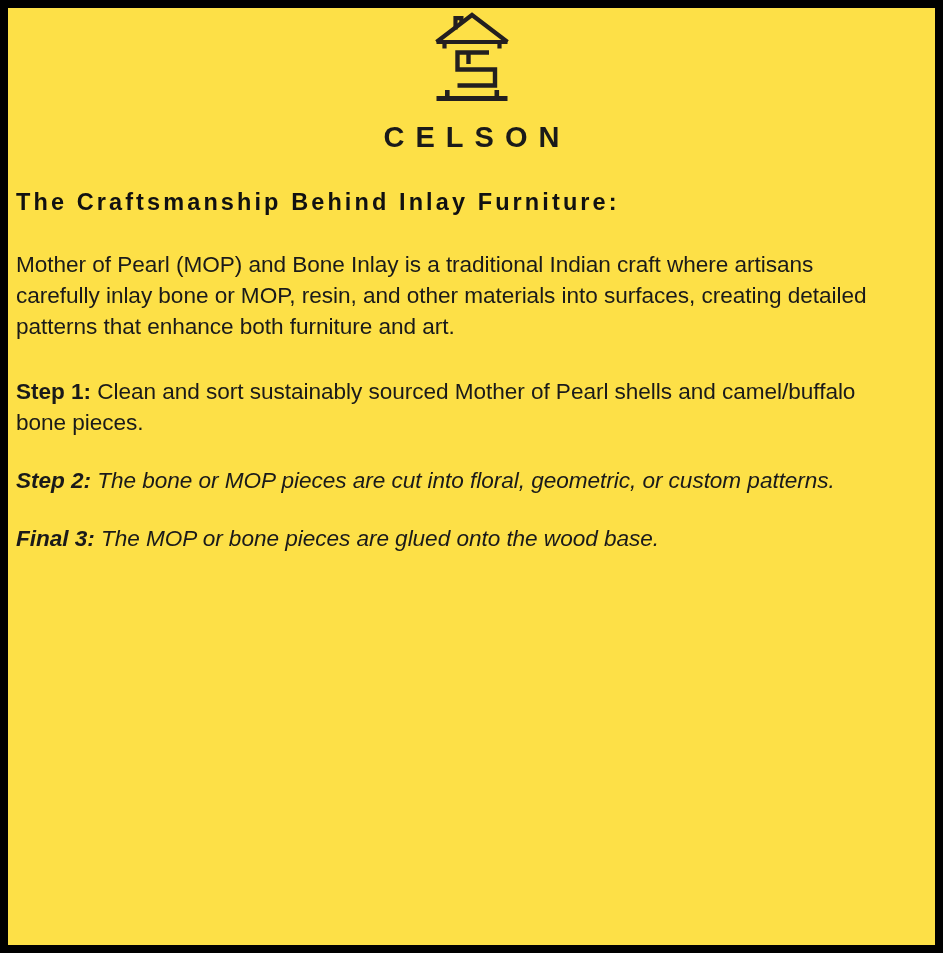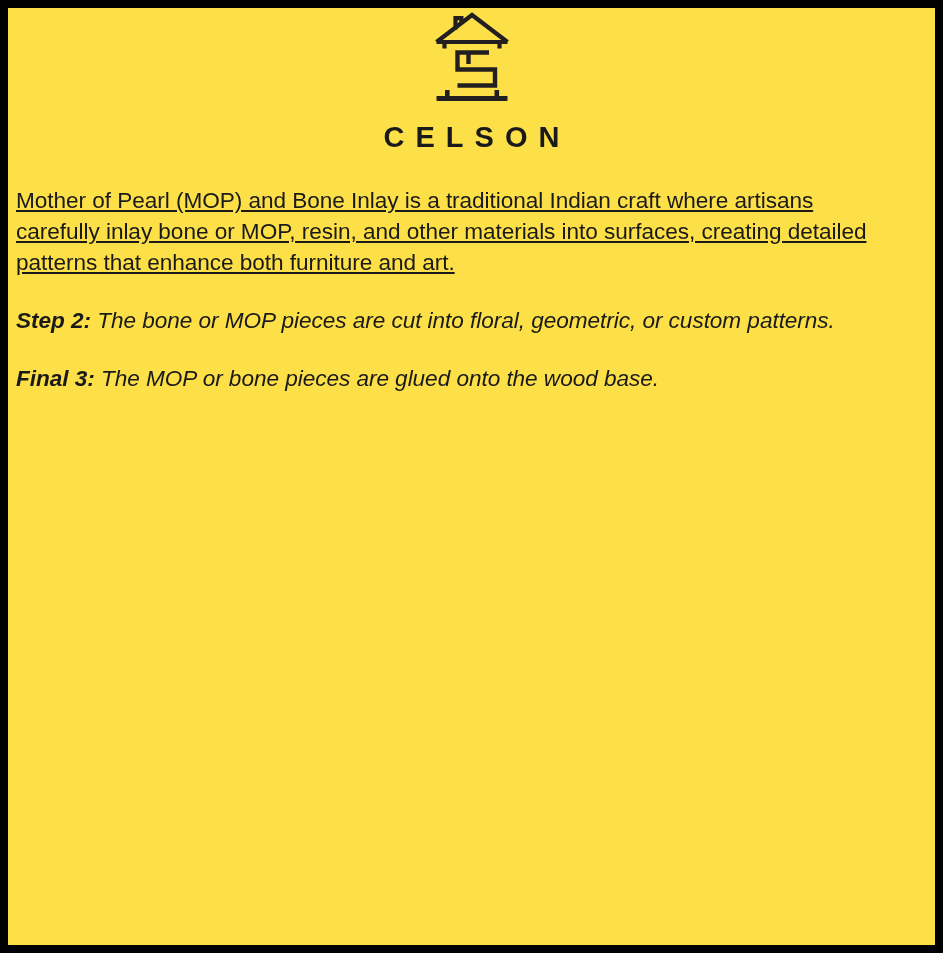--- a/index.html
+++ b/index.html
@@ -71,21 +71,21 @@
     font-weight: 400;
     line-height: 1.37;
     color: #1a1a1a;
     letter-spacing: -0.05px;
   }
 
   .para b {
     font-weight: 700;
   }
 
-  .gap-lg  { margin-top: 34px; text-decoration: underline; }
+  .gap-lg  { margin-top: 34px; }
   .gap-md  { margin-top: 27px; font-style: italic; }
 </style>
 </head>
 <body>
 
 <div id="page">
 
   <div id="header">
 
     <svg id="logo-mark" viewBox="0 0 78 95" aria-hidden="true">
@@ -111,23 +111,27 @@
         <rect x="61.5" y="78.0" width="4.6" height="6.2"></rect>
       </g>
     </svg>
 
     <div id="brand-wordmark">CELSON</div>
 
   </div>
 
   <div id="content">
 
+    <h1 id="doc-heading">The Craftsmanship Behind Inlay Furniture:</h1>
 
     <p class="para gap-lg">Mother of Pearl (MOP) and Bone Inlay is a traditional Indian craft where artisans carefully inlay bone or MOP, resin, and other materials into surfaces, creating detailed patterns that enhance both furniture and art.</p>
 
+    <p class="para gap-lg">
+      <b>Step 1:</b><span> Clean and sort sustainably sourced Mother of Pearl shells and camel/buffalo bone pieces.</span>
+    </p>
 
 
     <p class="para gap-md">
       <b>Step 2:</b><span> The bone or MOP pieces are cut into floral, geometric, or custom patterns.</span>
     </p>
 
     <p class="para gap-md">
       <b>Final 3:</b><span> The MOP or bone pieces are glued onto the wood base.</span>
     </p>
 

